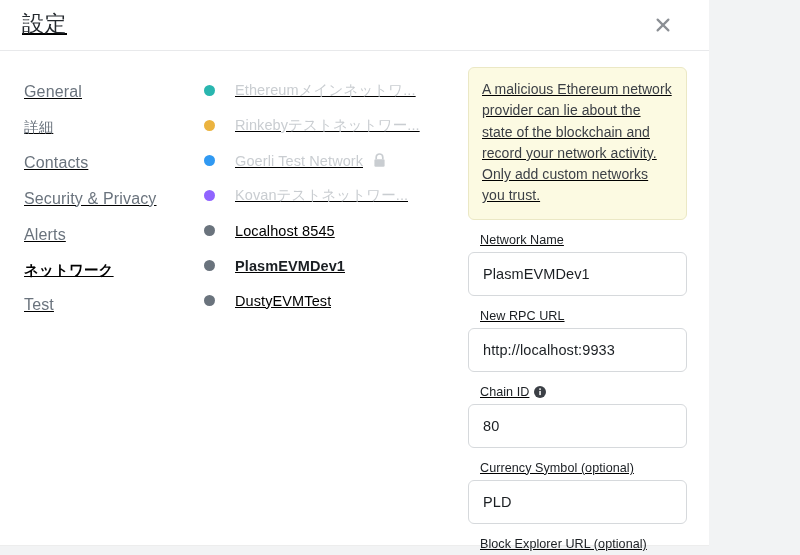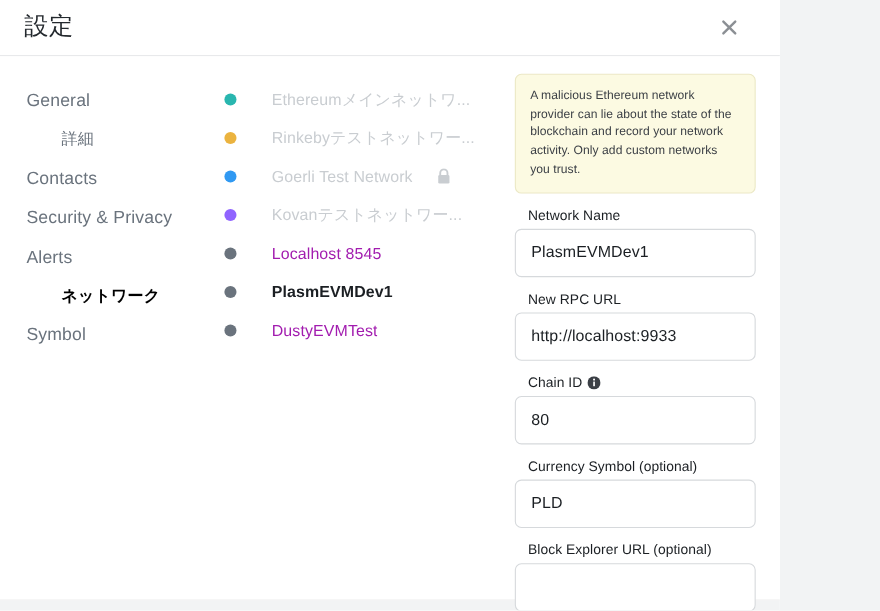--- a/index.html
+++ b/index.html
@@ -12,20 +12,21 @@
   }
 
   .settings-window {
     position: relative;
     width: 709px;
     height: 555px;
     background: #ffffff;
     overflow: hidden;
     display: flex;
     flex-direction: column;
+    text-decoration: underline;
   }
 
   
   .settings-header {
     position: relative;
     height: 51px;
     flex: 0 0 51px;
     border-bottom: 1px solid #e8e9eb;
     background: #ffffff;
     display: flex;
@@ -70,49 +71,48 @@
   }
   .sidebar-item {
     font-size: 16px;
     color: #6a737d;
     line-height: 1;
     padding: 10px 0 10px 0;
     cursor: pointer;
     letter-spacing: 0.15px;
     white-space: nowrap;
   }
-  .sidebar-item.jp { font-size: 14.5px; margin-left: 32px; }
+  .sidebar-item.jp { font-size: 14.5px; }
   .sidebar-item.active {
     color: #000000;
     font-weight: 700;
   }
 
   
   .network-list {
     width: 264px;
     flex: 0 0 264px;
     padding: 22px 0 0 8px;
   }
   .network-item {
     display: flex;
     align-items: center;
     height: 35px;
     cursor: pointer;
     padding-left: 0px;
-    gap: 12px;
   }
   .net-dot {
     width: 11px; height: 11px;
     border-radius: 50%;
     flex: 0 0 11px;
     margin-right: 20px;
   }
   .net-label {
     font-size: 14.5px;
-    color: #a21caf;
+    color: #000000;
     white-space: nowrap;
     overflow: hidden;
     letter-spacing: 0.1px;
   }
   .network-item.dim .net-label { color: #c9cdd1; }
   .network-item.selected .net-label { color: #1b1f23; font-weight: 700; }
   .lock-icon {
     margin-left: 10px;
     display: inline-flex;
     align-items: center;
@@ -124,21 +124,21 @@
     flex: 1 1 auto;
     min-width: 0;
     padding: 16px 22px 0 8px;
     position: relative;
   }
   .warning-box {
     background: #fcfae2;
     border: 1px solid #ebe8c5;
     border-radius: 6px;
     padding: 11px 13px 12px 13px;
-    font-size: 11px;
+    font-size: 14px;
     line-height: 1.52;
     color: #3b3f45;
     letter-spacing: 0.05px;
   }
   .field-label {
     font-size: 12.6px;
     color: #1b1f23;
     font-weight: 400;
     margin: 13px 0 5px 12px;
     display: flex;
@@ -187,21 +187,21 @@
 
   <div class="settings-body">
 
     <div class="sidebar">
       <div class="sidebar-item">General</div>
       <div class="sidebar-item jp">詳細</div>
       <div class="sidebar-item">Contacts</div>
       <div class="sidebar-item">Security &amp; Privacy</div>
       <div class="sidebar-item">Alerts</div>
       <div class="sidebar-item jp active">ネットワーク</div>
-      <div class="sidebar-item">Symbol</div>
+      <div class="sidebar-item">Test</div>
     </div>
 
     <div class="network-list">
 
       <div class="network-item dim">
         <span class="net-dot" style="background: rgb(41, 182, 175);"></span>
         <span class="net-label">Ethereumメインネットワ...</span>
       </div>
 
 

